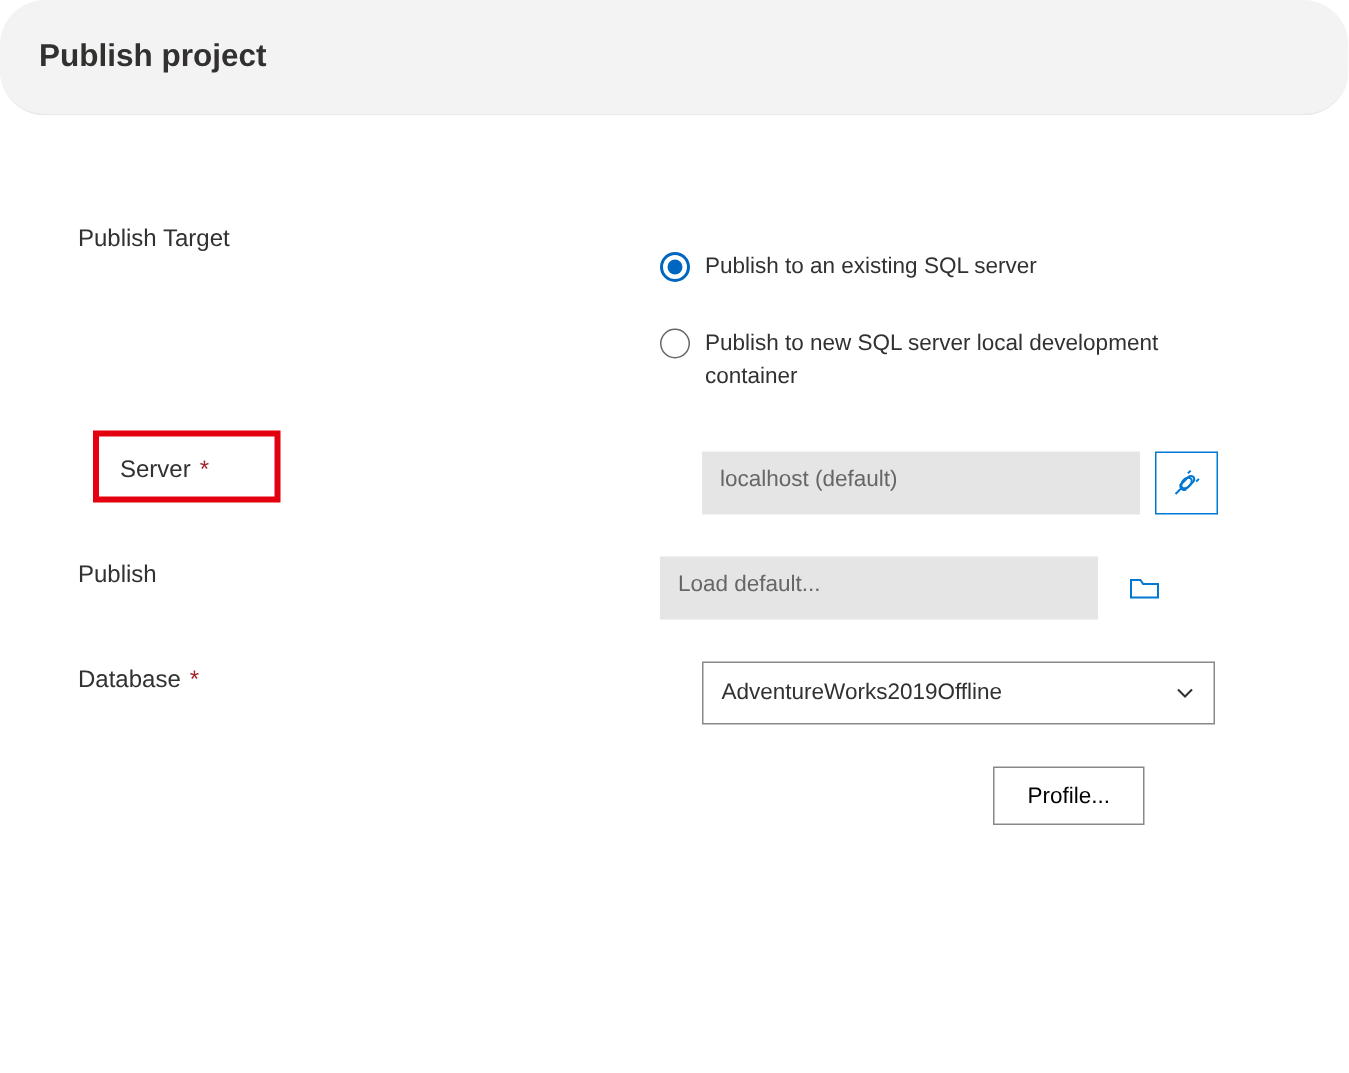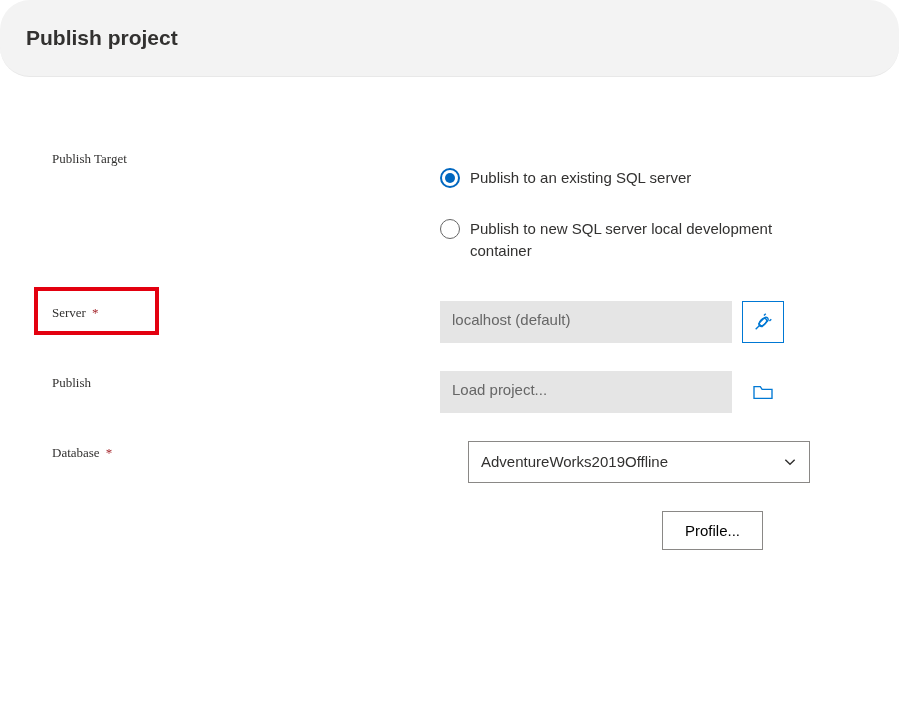--- a/index.html
+++ b/index.html
@@ -30,26 +30,26 @@
   }
   .row {
     display: flex;
     align-items: flex-start;
     margin-bottom: 28px;
   }
   .label-col {
     width: 388px;
     flex-shrink: 0;
     padding-top: 4px;
-    font-size: 13px;
+    font-size: 16px;
     color: #323130;
-    font-family: Liberation Serif, serif;
   }
   .label-col.highlighted {
     position: relative;
+    margin-left: 28px;
   }
   .highlight-box {
     position: absolute;
     border: 4px solid #e3000f;
     top: -14px;
     left: -18px;
     width: 125px;
     height: 48px;
     pointer-events: none;
   }
@@ -200,21 +200,21 @@
         </svg>
       </div>
     </div>
   </div>
 
   <div class="row">
     <div class="label-col">
       <span>Publish</span>
     </div>
     <div class="field-col">
-      <div class="readonly-input placeholder">Load project...</div>
+      <div class="readonly-input placeholder">Load default...</div>
       <div class="icon-btn">
         <svg width="22" height="18" viewBox="0 0 24 20" fill="none" stroke="#0078d4" stroke-width="1.5">
           <path d="M2 4 L2 17 L22 17 L22 7 L11 7 L9 4 Z"></path>
         </svg>
       </div>
     </div>
   </div>
 
   <div class="row">
     <div class="label-col">

